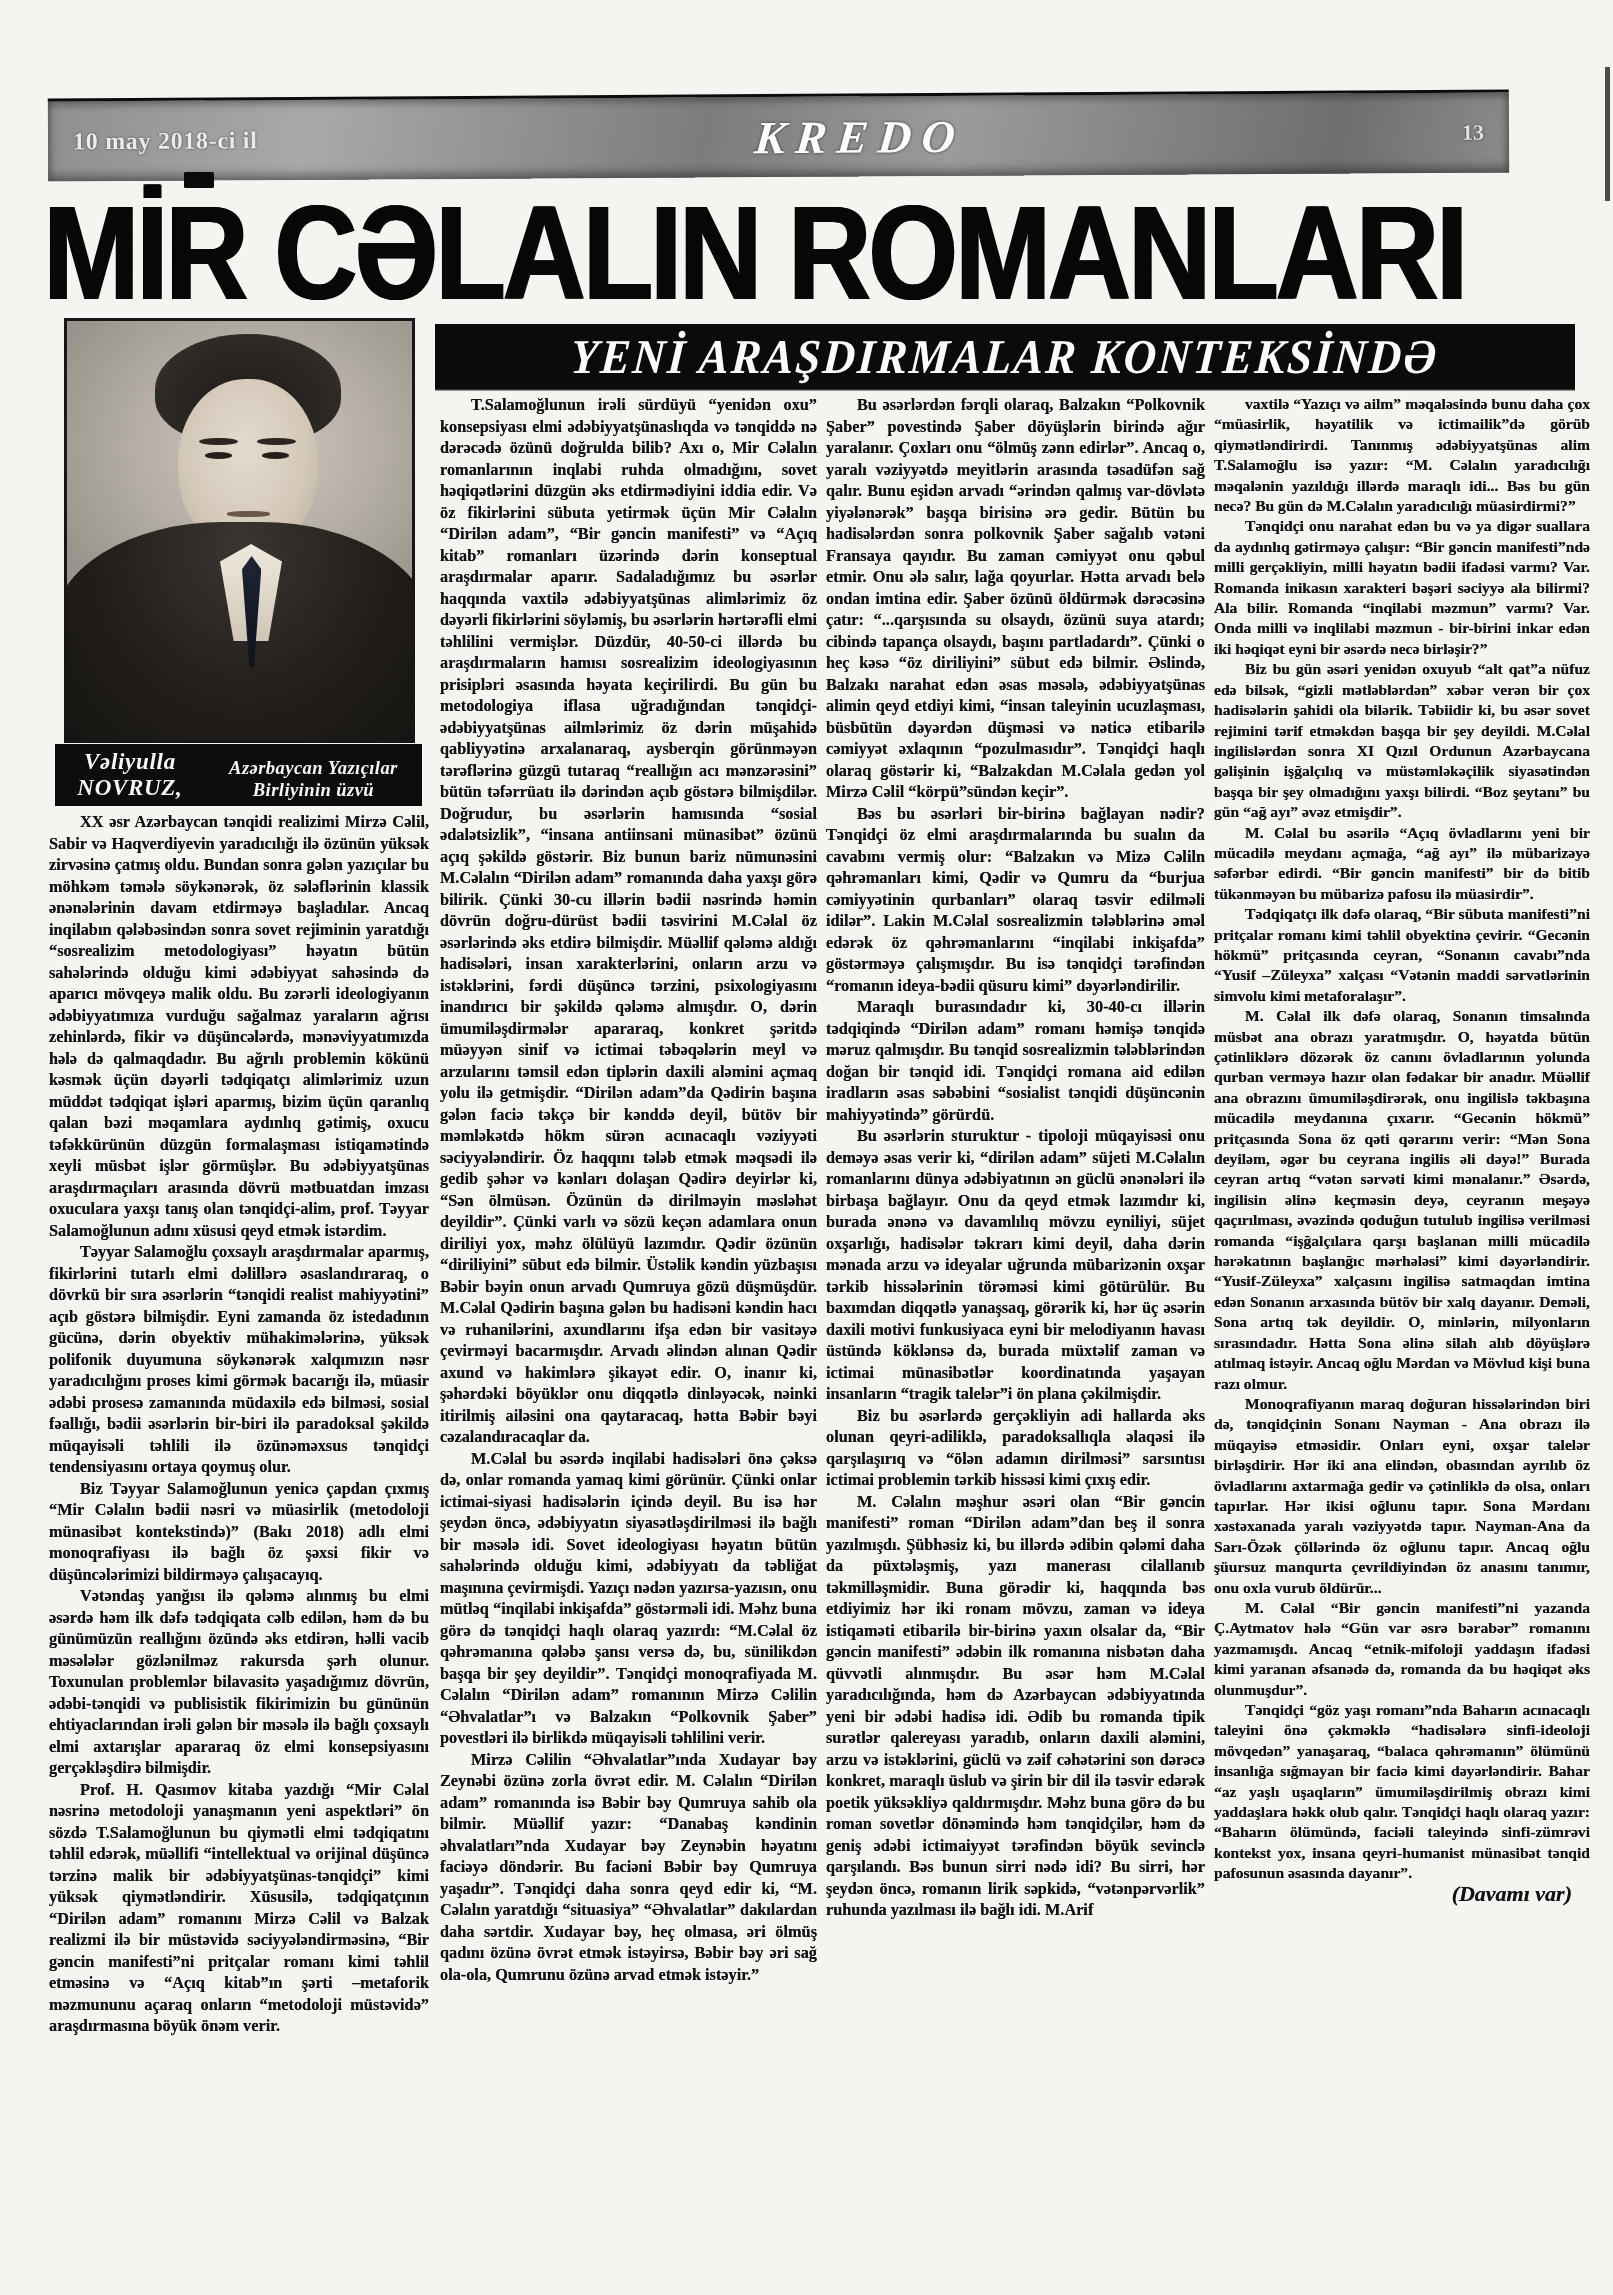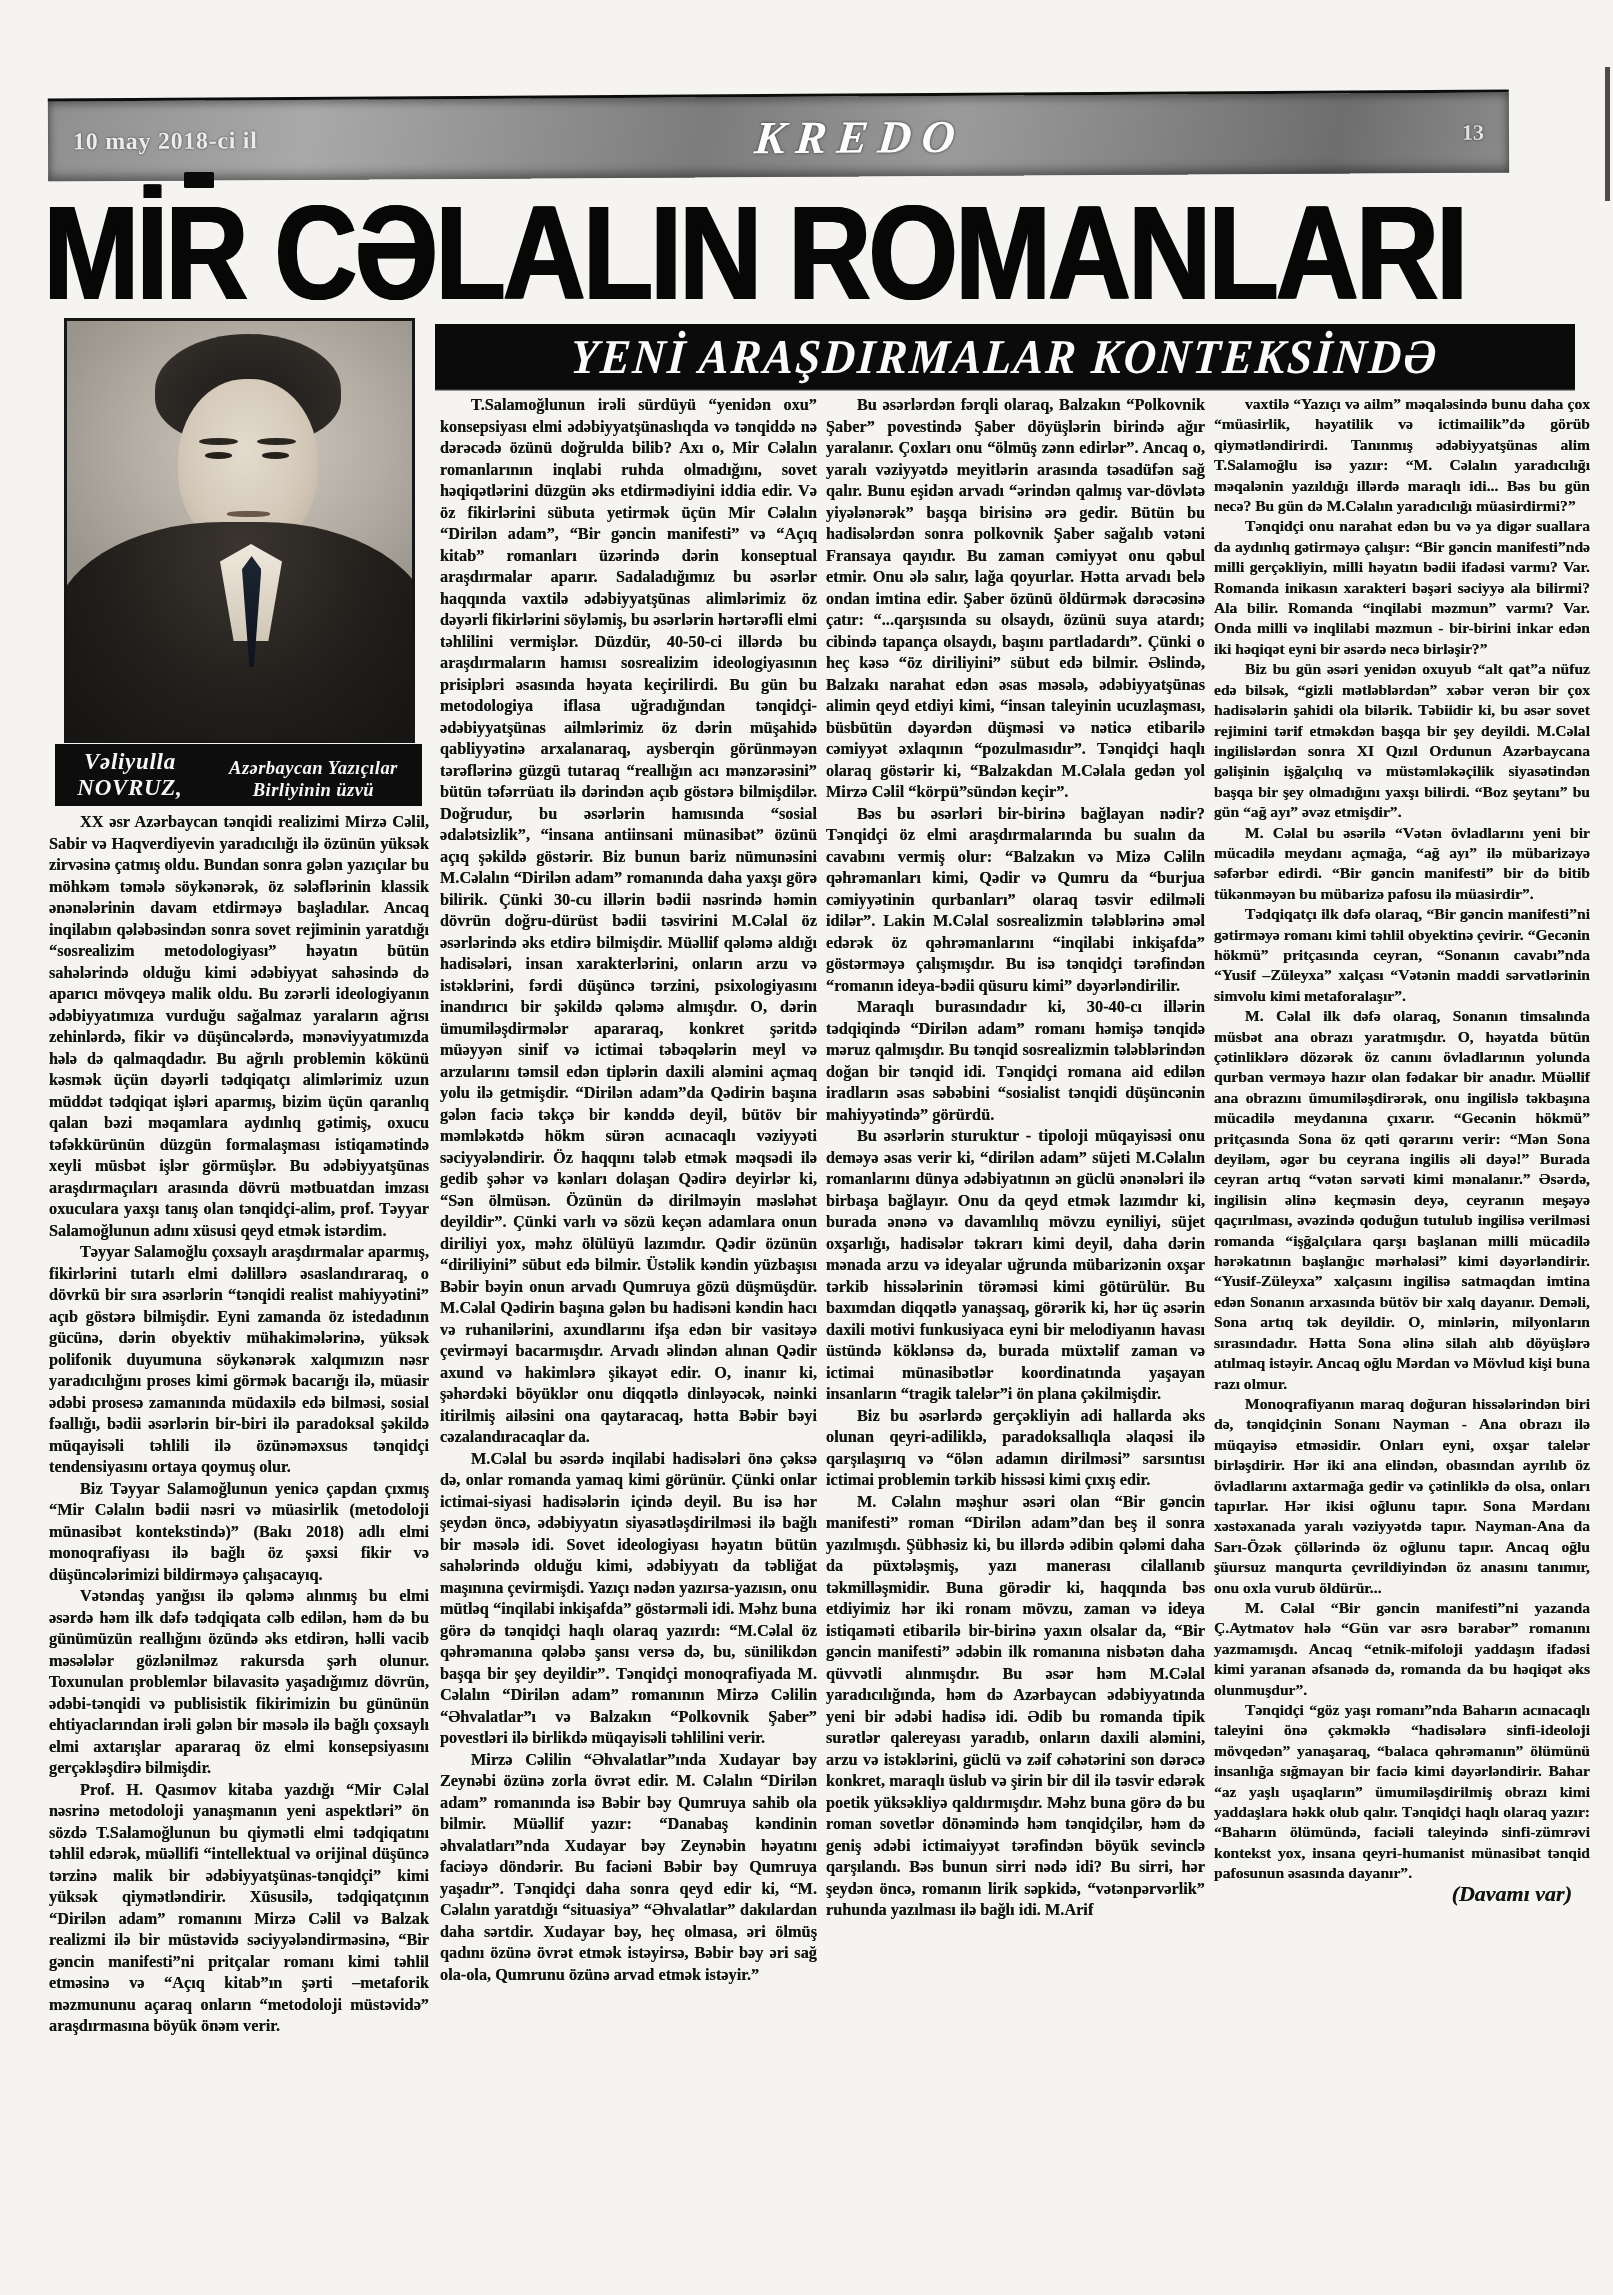--- a/index.html
+++ b/index.html
@@ -177,22 +177,22 @@
       <p class="para">Maraqlı burasındadır ki, 30-40-cı illərin tədqiqində “Dirilən adam” romanı həmişə tənqidə məruz qalmışdır. Bu tənqid sosrealizmin tələblərindən doğan bir tənqid idi. Tənqidçi romana aid edilən iradların əsas səbəbini “sosialist tənqidi düşüncənin mahiyyətində” görürdü.</p>
       <p class="para">Bu əsərlərin sturuktur - tipoloji müqayisəsi onu deməyə əsas verir ki, “dirilən adam” süjeti M.Cəlalın romanlarını dünya ədəbiyatının ən güclü ənənələri ilə birbaşa bağlayır. Onu da qeyd etmək lazımdır ki, burada ənənə və davamlılıq mövzu eyniliyi, süjet oxşarlığı, hadisələr təkrarı kimi deyil, daha dərin mənada arzu və ideyalar uğrunda mübarizənin oxşar tərkib hissələrinin törəməsi kimi götürülür. Bu baxımdan diqqətlə yanaşsaq, görərik ki, hər üç əsərin daxili motivi funkusiyaca eyni bir melodiyanın havası üstündə köklənsə də, burada müxtəlif zaman və ictimai münasibətlər koordinatında yaşayan insanların “tragik talelər”i ön plana çəkilmişdir.</p>
       <p class="para">Biz bu əsərlərdə gerçəkliyin adi hallarda əks olunan qeyri-adiliklə, paradoksallıqla əlaqəsi ilə qarşılaşırıq və “ölən adamın dirilməsi” sarsıntısı ictimai problemin tərkib hissəsi kimi çıxış edir.</p>
       <p class="para">M. Cəlalın məşhur əsəri olan “Bir gəncin manifesti” roman “Dirilən adam”dan beş il sonra yazılmışdı. Şübhəsiz ki, bu illərdə ədibin qələmi daha da püxtələşmiş, yazı manerası cilallanıb təkmilləşmidir. Buna görədir ki, haqqında bəs etdiyimiz hər iki ronam mövzu, zaman və ideya istiqaməti etibarilə bir-birinə yaxın olsalar da, “Bir gəncin manifesti” ədəbin ilk romanına nisbətən daha qüvvətli alınmışdır. Bu əsər həm M.Cəlal yaradıcılığında, həm də Azərbaycan ədəbiyyatında yeni bir ədəbi hadisə idi. Ədib bu romanda tipik surətlər qalereyası yaradıb, onların daxili aləmini, arzu və istəklərini, güclü və zəif cəhətərini son dərəcə konkret, maraqlı üslub və şirin bir dil ilə təsvir edərək poetik yüksəkliyə qaldırmışdır. Məhz buna görə də bu roman sovetlər dönəmində həm tənqidçilər, həm də geniş ədəbi ictimaiyyət tərəfindən böyük sevinclə qarşılandı. Bəs bunun sirri nədə idi? Bu sirri, hər şeydən öncə, romanın lirik səpkidə, “vətənpərvərlik” ruhunda yazılması ilə bağlı idi. M.Arif</p>
     </div>
   <div id="col4" class="col">
     <div>
         <p class="para">vaxtilə “Yazıçı və ailm” məqaləsində bunu daha çox “müasirlik, həyatilik və ictimailik”də görüb qiymətləndirirdi. Tanınmış ədəbiyyatşünas alim T.Salamoğlu isə yazır: “M. Cəlalın yaradıcılığı məqalənin yazıldığı illərdə maraqlı idi... Bəs bu gün necə? Bu gün də M.Cəlalın yaradıcılığı müasirdirmi?”</p>
         <p class="para">Tənqidçi onu narahat edən bu və ya digər suallara da aydınlıq gətirməyə çalışır: “Bir gəncin manifesti”ndə milli gerçəkliyin, milli həyatın bədii ifadəsi varmı? Var. Romanda inikasın xarakteri bəşəri səciyyə ala bilirmi? Ala bilir. Romanda “inqilabi məzmun” varmı? Var. Onda milli və inqlilabi məzmun - bir-birini inkar edən iki həqiqət eyni bir əsərdə necə birləşir?”</p>
         <p class="para">Biz bu gün əsəri yenidən oxuyub “alt qat”a nüfuz edə bilsək, “gizli mətləblərdən” xəbər verən bir çox hadisələrin şahidi ola bilərik. Təbiidir ki, bu əsər sovet rejimini tərif etməkdən başqa bir şey deyildi. M.Cəlal ingilislərdən sonra XI Qızıl Ordunun Azərbaycana gəlişinin işğalçılıq və müstəmləkəçilik siyasətindən başqa bir şey olmadığını yaxşı bilirdi. “Boz şeytanı” bu gün “ağ ayı” əvəz etmişdir”.</p>
-        <p class="para">M. Cəlal bu əsərilə “Vətən övladlarını yeni bir mücadilə meydanı açmağa, “ağ ayı” ilə mübarizəyə səfərbər edirdi. “Bir gəncin manifesti” bir də bitib tükənməyən bu mübarizə pafosu ilə müasirdir”.</p>
-        <p class="para">Tədqiqatçı ilk dəfə olaraq, “Bir gəncin manifesti”ni gətirməyə romanı kimi təhlil obyektinə çevirir. “Gecənin hökmü” pritçasında ceyran, “Sonanın cavabı”nda “Yusif –Züleyxa” xalçası “Vətənin maddi sərvətlərinin simvolu kimi metaforalaşır”.</p>
+        <p class="para">M. Cəlal bu əsərilə “Açıq övladlarını yeni bir mücadilə meydanı açmağa, “ağ ayı” ilə mübarizəyə səfərbər edirdi. “Bir gəncin manifesti” bir də bitib tükənməyən bu mübarizə pafosu ilə müasirdir”.</p>
+        <p class="para">Tədqiqatçı ilk dəfə olaraq, “Bir sübuta manifesti”ni pritçalar romanı kimi təhlil obyektinə çevirir. “Gecənin hökmü” pritçasında ceyran, “Sonanın cavabı”nda “Yusif –Züleyxa” xalçası “Vətənin maddi sərvətlərinin simvolu kimi metaforalaşır”.</p>
         <p class="para">M. Cəlal ilk dəfə olaraq, Sonanın timsalında müsbət ana obrazı yaratmışdır. O, həyatda bütün çətinliklərə dözərək öz canını övladlarının yolunda qurban verməyə hazır olan fədakar bir anadır. Müəllif ana obrazını ümumiləşdirərək, onu ingilislə təkbaşına mücadilə meydanına çıxarır. “Gecənin hökmü” pritçasında Sona öz qəti qərarını verir: “Mən Sona deyiləm, əgər bu ceyrana ingilis əli dəyə!” Burada ceyran artıq “vətən sərvəti kimi mənalanır.” Əsərdə, ingilisin əlinə keçməsin deyə, ceyranın meşəyə qaçırılması, əvəzində qoduğun tutulub ingilisə verilməsi romanda “işğalçılara qarşı başlanan milli mücadilə hərəkatının başlanğıc mərhələsi” kimi dəyərləndirir. “Yusif-Züleyxa” xalçasını ingilisə satmaqdan imtina edən Sonanın arxasında bütöv bir xalq dayanır. Deməli, Sona artıq tək deyildir. O, minlərin, milyonların sırasındadır. Hətta Sona əlinə silah alıb döyüşlərə atılmaq istəyir. Ancaq oğlu Mərdan və Mövlud kişi buna razı olmur.</p>
         <p class="para">Monoqrafiyanın maraq doğuran hissələrindən biri də, tənqidçinin Sonanı Nayman - Ana obrazı ilə müqayisə etməsidir. Onları eyni, oxşar talelər birləşdirir. Hər iki ana elindən, obasından ayrılıb öz övladlarını axtarmağa gedir və çətinliklə də olsa, onları tapırlar. Hər ikisi oğlunu tapır. Sona Mərdanı xəstəxanada yaralı vəziyyətdə tapır. Nayman-Ana da Sarı-Özək çöllərində öz oğlunu tapır. Ancaq oğlu şüursuz manqurta çevrildiyindən öz anasını tanımır, onu oxla vurub öldürür...</p>
         <p class="para">M. Cəlal “Bir gəncin manifesti”ni yazanda Ç.Aytmatov hələ “Gün var əsrə bərabər” romanını yazmamışdı. Ancaq “etnik-mifoloji yaddaşın ifadəsi kimi yaranan əfsanədə də, romanda da bu həqiqət əks olunmuşdur”.</p>
         <p class="para">Tənqidçi “göz yaşı romanı”nda Baharın acınacaqlı taleyini önə çəkməklə “hadisələrə sinfi-ideoloji mövqedən” yanaşaraq, “balaca qəhrəmanın” ölümünü insanlığa sığmayan bir faciə kimi dəyərləndirir. Bahar “az yaşlı uşaqların” ümumiləşdirilmiş obrazı kimi yaddaşlara həkk olub qalır. Tənqidçi haqlı olaraq yazır: “Baharın ölümündə, faciəli taleyində sinfi-zümrəvi kontekst yox, insana qeyri-humanist münasibət tənqid pafosunun əsasında dayanır”.</p>
       </div>
     <p class="continuation">(Davamı var)</p>
   </div>
 
 </div>
 

